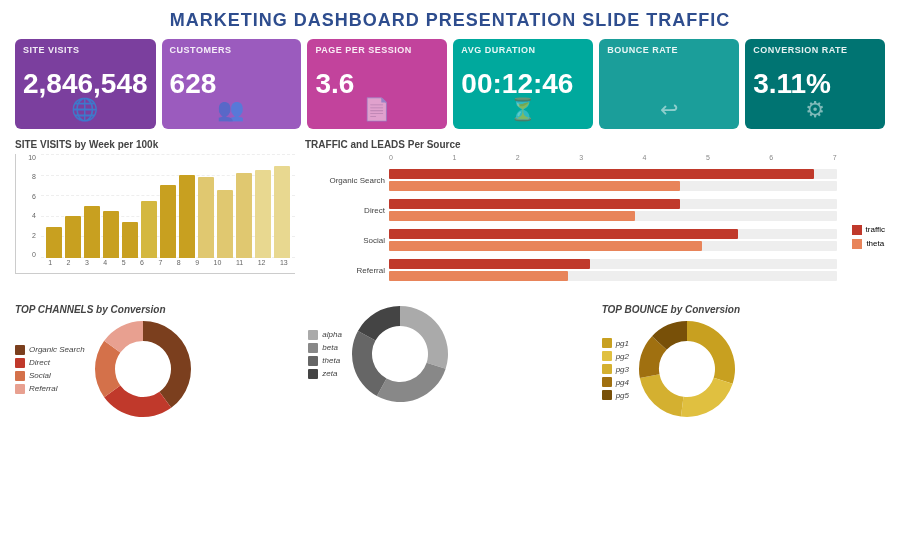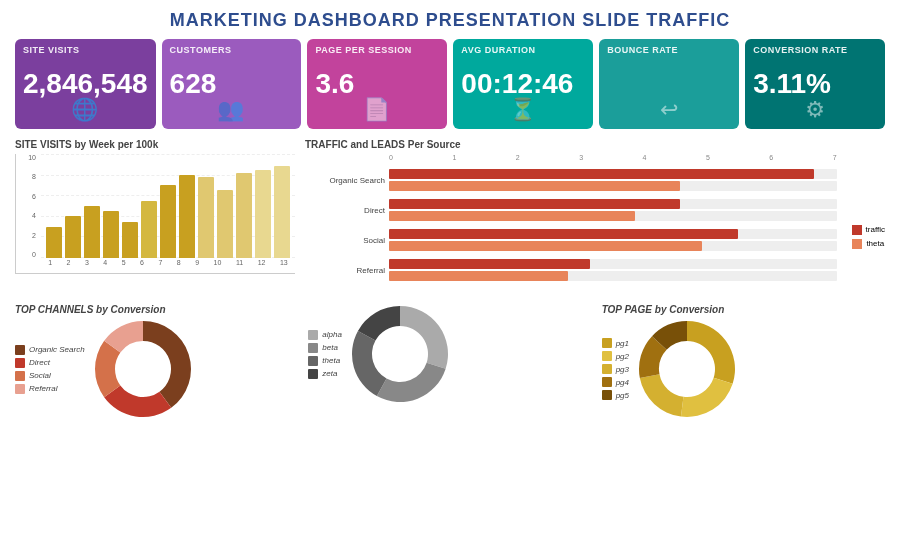--- a/index.html
+++ b/index.html
@@ -448,21 +448,21 @@
           </div>
       <svg class="donut-svg" width="100" height="100" viewBox="0 0 100 100">
         <path d="M 50 2 A 48 48 0 0 1 95.65071278216737 64.83281572999748 L 76.6295824562643 58.652475842498525 A 28 28 0 0 0 50 22 Z" fill="#AAAAAA"></path>
             <path d="M 95.65071278216737 64.83281572999748 A 48 48 0 0 1 26.87582364311766 92.06272064210545 L 36.51089712515197 74.53658704122817 A 28 28 0 0 0 76.6295824562643 58.652475842498525 Z" fill="#888888"></path>
             <path d="M 26.87582364311766 92.06272064210545 A 48 48 0 0 1 7.937279357894553 26.875823643117663 L 25.463412958771823 36.51089712515197 A 28 28 0 0 0 36.51089712515197 74.53658704122817 Z" fill="#666666"></path>
             <path d="M 7.937279357894553 26.875823643117663 A 48 48 0 0 1 49.99999999999999 2 L 49.99999999999999 22 A 28 28 0 0 0 25.463412958771823 36.51089712515197 Z" fill="#444444"></path>
       </svg>
     </div>
   </div>
       <div class="donut-section">
-    <div class="donut-section-title">TOP PAGE by Conversion</div>
+    <div class="donut-section-title">TOP BOUNCE by Conversion</div>
     <div class="donut-container">
       <div class="legend">
             <div class="legend-item">
       <div class="legend-color" style="background:#C8A020"></div>
       <span>pg1</span>
     </div>
             <div class="legend-item">
       <div class="legend-color" style="background:#E0C040"></div>
       <span>pg2</span>
     </div>

